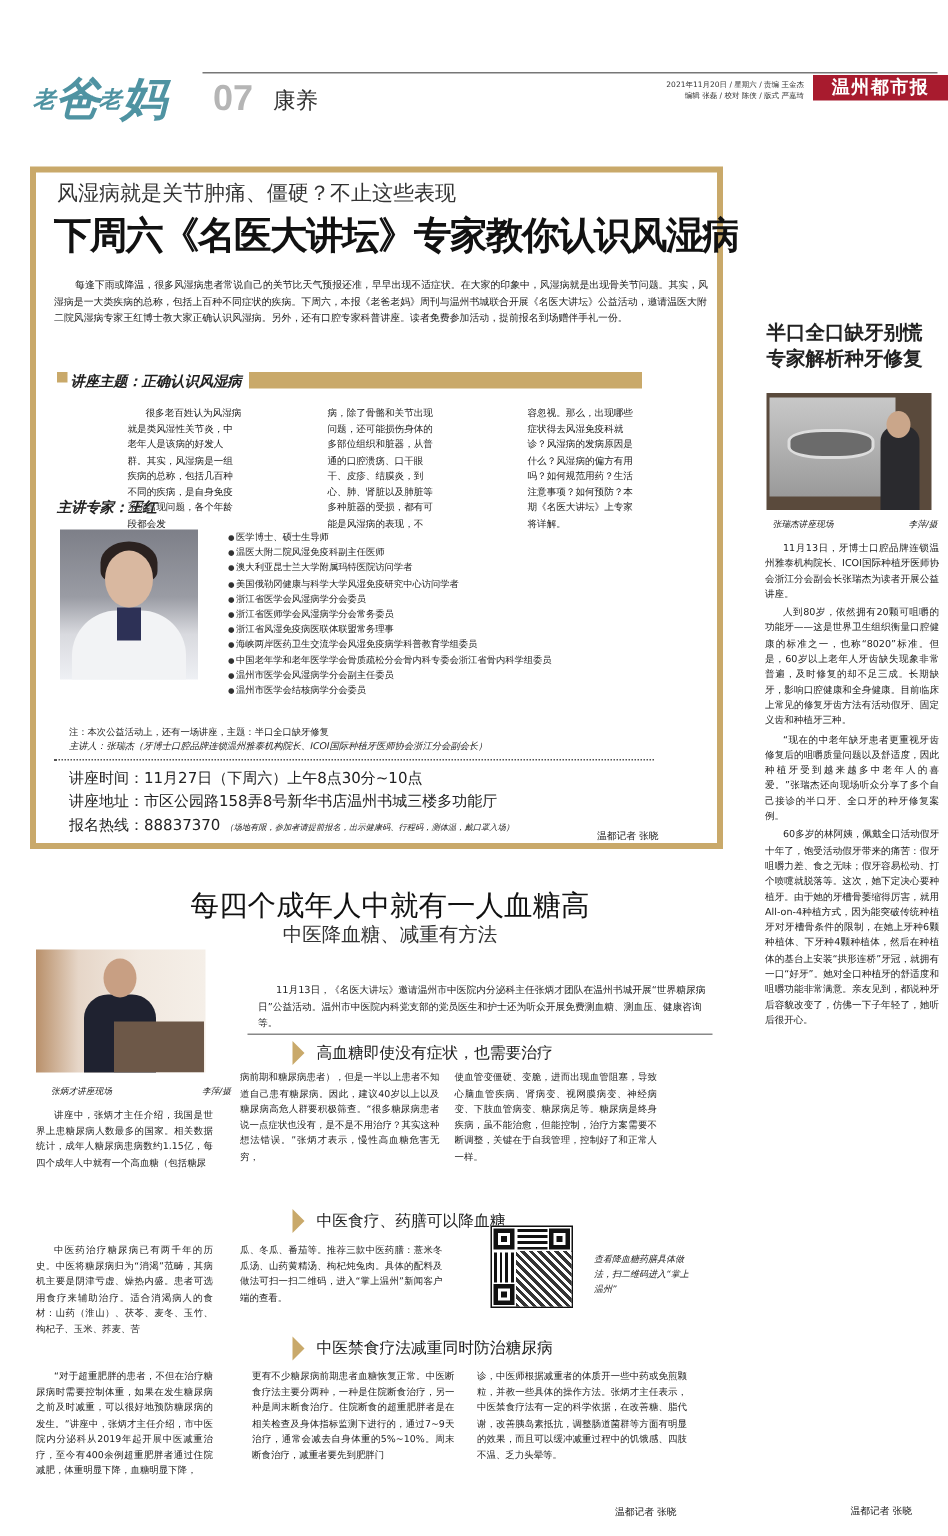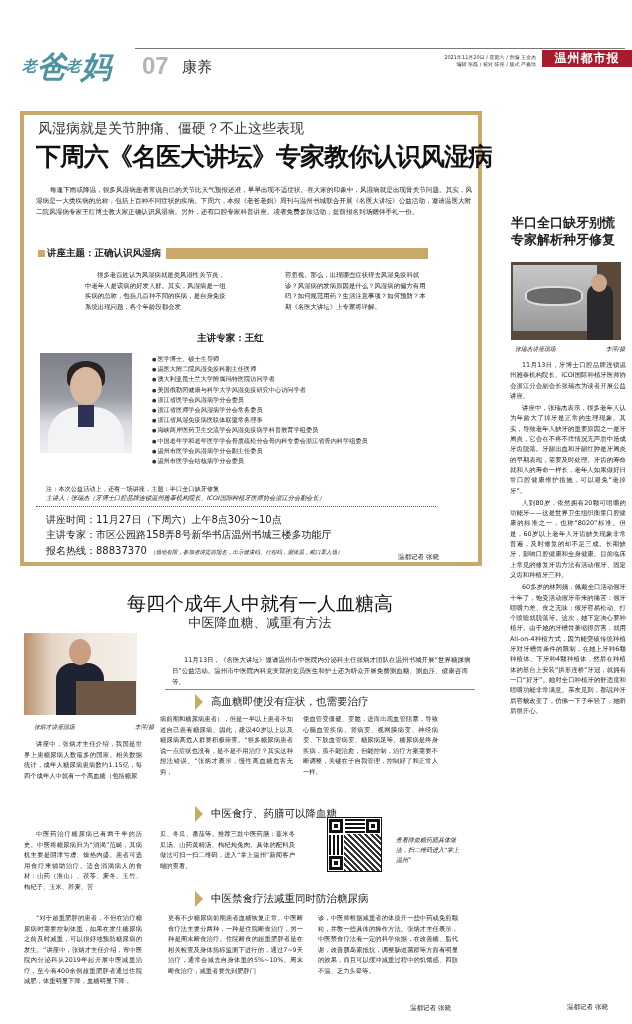--- a/index.html
+++ b/index.html
@@ -14,21 +14,21 @@
   .page-num { left: 142px; top: 52px; font-size: 24px; font-weight: bold; color: #b5b5b5; font-family: "Liberation Sans", sans-serif; }
   .section-name { left: 182px; top: 58px; font-size: 15px; color: #333; text-align: right; }
   .mast-rule { left: 135px; top: 48px; width: 490px; height: 1px; background: #777; }
   .issue-info { left: 424px; top: 54px; width: 112px; font-size: 5px; line-height: 7px; color: #333; text-align: right; }
   .paper-logo { left: 542px; top: 50px; width: 90px; height: 17px; background: #a81b2e; color: #fff; font-size: 12px; font-weight: bold; text-align: center; line-height: 17px; font-family: "DejaVu Serif", serif; letter-spacing: 1px; }
   .gold-frame { left: 20px; top: 111px; width: 462px; height: 455px; border: 4px solid #c9a96a; border-right-width: 4px; }
   .sub-head { left: 38px; top: 120px; font-size: 14px; color: #333; }
   .main-head { left: 36px; top: 140px; font-size: 25px; font-weight: bold; color: #111; font-family: "DejaVu Serif", serif; letter-spacing: -1px; white-space: nowrap; }
   .intro { left: 36px; top: 185px; width: 440px; font-size: 6.6px; line-height: 11px; color: #222; text-indent: 14px; }
 
-  .sect-bar { height: 11px; display: flex; align-items: center; }
+  .sect-bar { height: 11px; display: flex; align-items: flex-start; font-style: italic; }
   .sect-bar .sq { width: 7px; height: 7px; background: #c9a96a; margin-right: 2px; }
   .sect-bar .lbl { font-size: 9.5px; font-weight: bold; color: #222; margin-right: 5px; white-space: nowrap; }
   .sect-bar .fill { flex: 1; height: 11px; background: #c9a96a; }
   .sect1 { left: 38px; top: 248px; width: 390px; }
   .sect2 { left: 38px; top: 332px; width: 390px; flex-direction: column; }
 
   .cols3 { left: 38px; top: 270px; width: 390px; display: flex; gap: 10px; }
   .cols3 p { flex: 1; font-size: 6.4px; line-height: 10.5px; color: #222; margin-left: 47px; }
 
   .expert-photo { left: 40px; top: 353px; width: 92px; height: 100px; background: linear-gradient(180deg,#7d7f88 0%,#9a9ca4 45%,#d9dadf 70%,#eef0f4 100%); overflow: hidden; }
@@ -119,20 +119,21 @@
 <div class="abs main-head">下周六《名医大讲坛》专家教你认识风湿病</div>
 <p class="abs intro">每逢下雨或降温，很多风湿病患者常说自己的关节比天气预报还准，早早出现不适症状。在大家的印象中，风湿病就是出现骨关节问题。其实，风湿病是一大类疾病的总称，包括上百种不同症状的疾病。下周六，本报《老爸老妈》周刊与温州书城联合开展《名医大讲坛》公益活动，邀请温医大附二院风湿病专家王红博士教大家正确认识风湿病。另外，还有口腔专家科普讲座。读者免费参加活动，提前报名到场赠伴手礼一份。</p>
 
 <div class="abs sect-bar sect1">
   <span class="sq"></span>
   <span class="lbl">讲座主题：正确认识风湿病</span>
   <span class="fill"></span>
 </div>
 <div class="abs cols3">
   <p style="text-indent:12px">很多老百姓认为风湿病就是类风湿性关节炎，中老年人是该病的好发人群。其实，风湿病是一组疾病的总称，包括几百种不同的疾病，是自身免疫系统出现问题，各个年龄段都会发</p>
+  <p>病，除了骨骼和关节出现问题，还可能损伤身体的多部位组织和脏器，从普通的口腔溃疡、口干眼干、皮疹、结膜炎，到心、肺、肾脏以及肺脏等多种脏器的受损，都有可能是风湿病的表现，不</p>
   <p>容忽视。那么，出现哪些症状得去风湿免疫科就诊？风湿病的发病原因是什么？风湿病的偏方有用吗？如何规范用药？生活注意事项？如何预防？本期《名医大讲坛》上专家将详解。</p>
 </div>
 
 <div class="abs sect-bar sect2">
   <span class="sq"></span>
   <span class="lbl">主讲专家：王红</span>
   <span class="fill"></span>
 </div>
 <div class="abs expert-photo">
   <div class="coat"></div>
@@ -152,42 +153,42 @@
   <li>中国老年学和老年医学学会骨质疏松分会骨内科专委会浙江省骨内科学组委员</li>
   <li>温州市医学会风湿病学分会副主任委员</li>
   <li>温州市医学会结核病学分会委员</li>
 </ul>
 <div class="abs note">
   <div>注：本次公益活动上，还有一场讲座，主题：半口全口缺牙修复</div>
   <div style="font-style:italic">主讲人：张瑞杰（牙博士口腔品牌连锁温州雅泰机构院长、ICOI国际种植牙医师协会浙江分会副会长）</div>
 </div>
 <div class="abs dots-rule"></div>
 <div class="abs info-line" style="top:513px">讲座时间：11月27日（下周六）上午8点30分~10点</div>
-<div class="abs info-line" style="top:528px">主讲专家：市区公园路158弄8号新华书店温州书城三楼多功能厅</div>
+<div class="abs info-line" style="top:528px">讲座地址：市区公园路158弄8号新华书店温州书城三楼多功能厅</div>
 <div class="abs info-line" style="top:544px">
   <span>报名热线：88837370</span>
   <span class="note-small">（场地有限，参加者请提前报名，出示健康码、行程码，测体温，戴口罩入场）</span>
 </div>
 <div class="abs byline1">温都记者 张晓</div>
 
 <div class="abs rc-title">半口全口缺牙别慌 专家解析种牙修复</div>
 <div class="abs rc-photo">
   <div class="screen"></div>
     <div class="teeth"></div>
     <div class="person"></div>
     <div class="face"></div>
 </div>
 <div class="abs rc-caption">
   <span>张瑞杰讲座现场</span>
   <span>李萍/摄</span>
 </div>
 <div class="abs rc-text">
   <p>11月13日，牙博士口腔品牌连锁温州雅泰机构院长、ICOI国际种植牙医师协会浙江分会副会长张瑞杰为读者开展公益讲座。</p>
-  <p>讲座中，张瑞杰表示，很多老年人认为年龄大了掉牙是正常的生理现象。其实，导致老年人缺牙的重要原因之一是牙周炎，它会在不疼不痒情况无声息中造成牙齿脱落。牙龈出血和牙龈红肿是牙周炎的早期表现，需要及时处理。牙齿的寿命就和人的寿命一样长，老年人如果做好日常口腔健康维护措施，可以避免“老掉牙”。</p>
   <p>人到80岁，依然拥有20颗可咀嚼的功能牙——这是世界卫生组织衡量口腔健康的标准之一，也称“8020”标准。但是，60岁以上老年人牙齿缺失现象非常普遍，及时修复的却不足三成。长期缺牙，影响口腔健康和全身健康。目前临床上常见的修复牙齿方法有活动假牙、固定义齿和种植牙三种。</p>
+  <p>“现在的中老年缺牙患者更重视牙齿修复后的咀嚼质量问题以及舒适度，因此种植牙受到越来越多中老年人的喜爱。”张瑞杰还向现场听众分享了多个自己接诊的半口牙、全口牙的种牙修复案例。</p>
   <p>60多岁的林阿姨，佩戴全口活动假牙十年了，饱受活动假牙带来的痛苦：假牙咀嚼力差、食之无味；假牙容易松动、打个喷嚏就脱落等。这次，她下定决心要种植牙。由于她的牙槽骨萎缩得厉害，就用All-on-4种植方式，因为能突破传统种植牙对牙槽骨条件的限制，在她上牙种6颗种植体、下牙种4颗种植体，然后在种植体的基台上安装“拱形连桥”牙冠，就拥有一口“好牙”。她对全口种植牙的舒适度和咀嚼功能非常满意。亲友见到，都说种牙后容貌改变了，仿佛一下子年轻了，她听后很开心。</p>
 </div>
 <div class="abs rc-byline">温都记者 张晓</div>
 
 <div class="abs h2">每四个成年人中就有一人血糖高</div>
 <div class="abs h2sub">中医降血糖、减重有方法</div>
 <div class="abs dia-photo">
   <div class="body"></div>
     <div class="face"></div>
     <div class="podium"></div>

